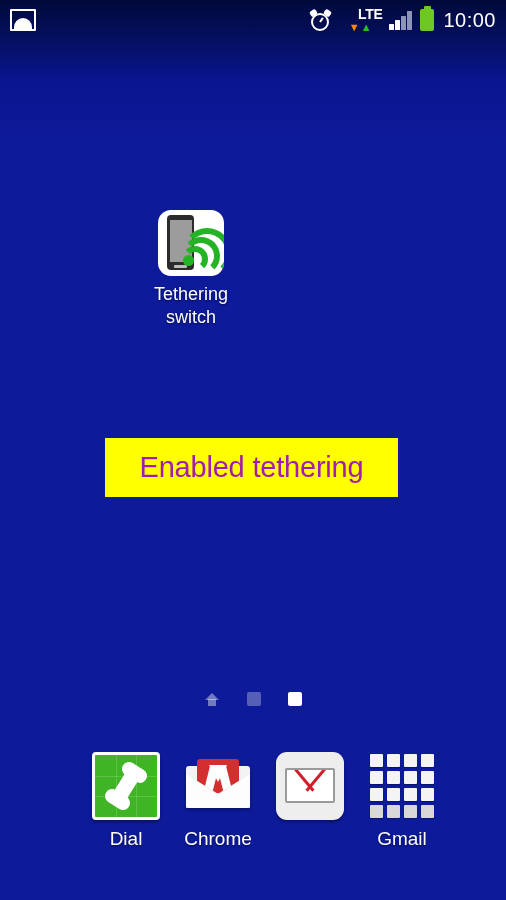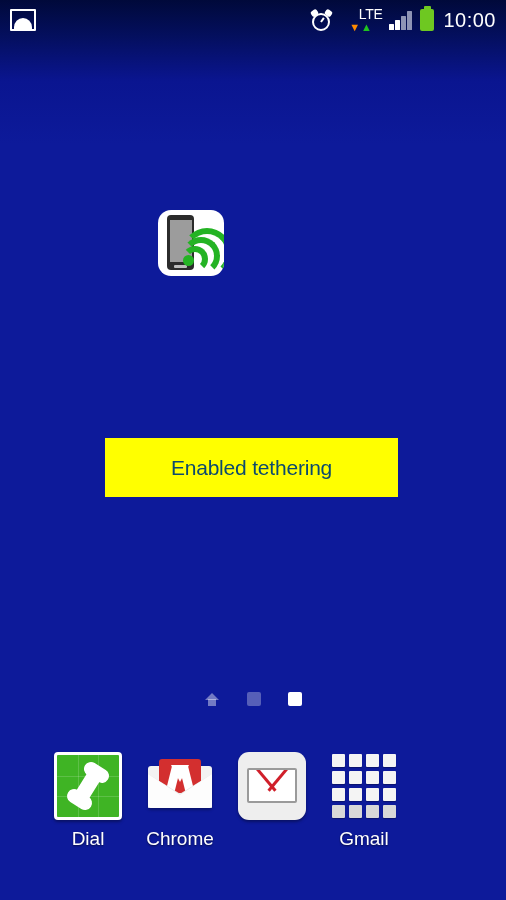--- a/index.html
+++ b/index.html
@@ -73,21 +73,21 @@
   .alarm-icon .bellR { right: 0px; transform: rotate(38deg); }
 
   .lte-block {
     display: flex;
     flex-direction: column;
     align-items: center;
     line-height: 1;
   }
   .lte-text {
     font-size: 14px;
-    font-weight: normal;
+    font-weight: bold;
     color: #ffffff;
     letter-spacing: -0.3px;
     padding-left: 20px;
   }
   .lte-arrows {
     display: flex;
     gap: 1px;
     margin-top: 1px;
     line-height: 1;
     font-size: 11px;
@@ -199,22 +199,22 @@
   #toast {
     position: absolute;
     left: 105px; top: 438px;
     width: 293px; height: 59px;
     background: #ffff00;
     display: flex;
     align-items: center;
     justify-content: center;
   }
   #toast-text {
-    color: #0c4a6e;
-    font-size: 21px;
+    color: #a21caf;
+    font-size: 29px;
     letter-spacing: -0.2px;
     white-space: nowrap;
   }
 
   
   #page-indicator {
     position: absolute;
     left: 0; top: 692px;
     width: 506px;
     display: flex;
@@ -249,21 +249,21 @@
   }
   .pi.dim { background: rgba(255,255,255,0.30); }
   .pi.active { background: #ffffff; }
 
   
   #dock {
     position: absolute;
     left: 0; top: 752px;
     width: 452px;
     display: flex;
-    justify-content: center;
+    justify-content: flex-end;
     align-items: flex-start;
     padding: 0 4px;
     box-sizing: border-box;
   }
   .dock-item {
     width: 92px;
     display: flex;
     flex-direction: column;
     align-items: center;
   }
@@ -487,20 +487,22 @@
   <div id="home-app">
     <div class="tether-icon">
       <div class="phone">
         <span class="btm"></span>
       </div>
       <span class="wifi-arc a3"></span>
       <span class="wifi-arc a2"></span>
       <span class="wifi-arc a1"></span>
       <span class="wifi-dot"></span>
     </div>
+    <div id="home-app-label">Tethering
+switch</div>
   </div>
 
   <div id="toast">
     <span id="toast-text">Enabled tethering</span>
   </div>
 
   <div id="page-indicator">
     <span class="pi home"></span>
     <span class="pi dim"></span>
     <span class="pi active"></span>

